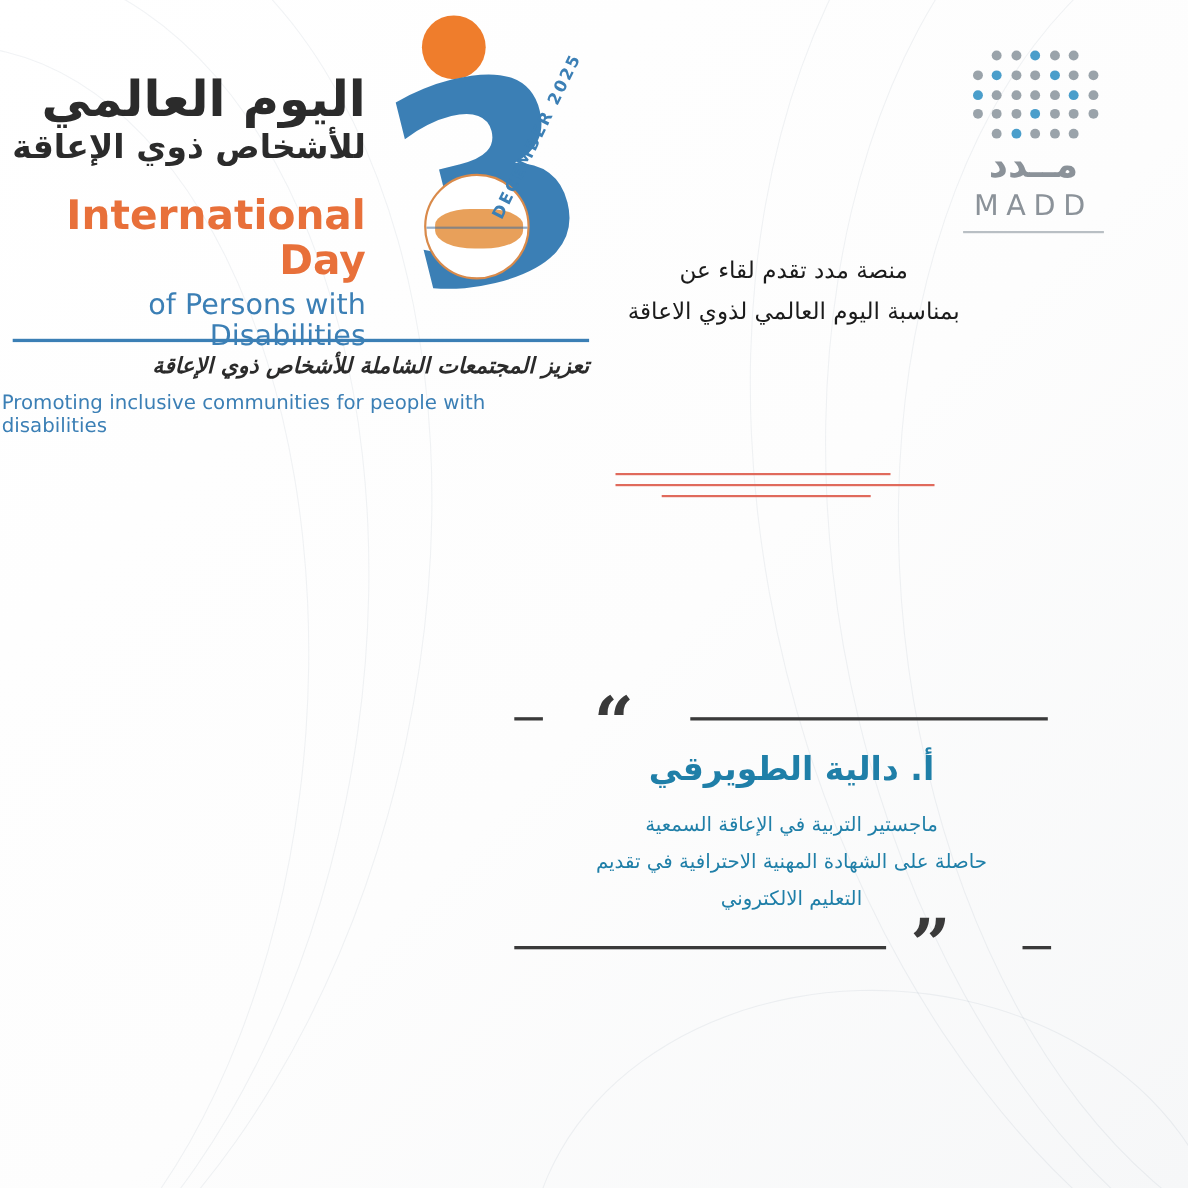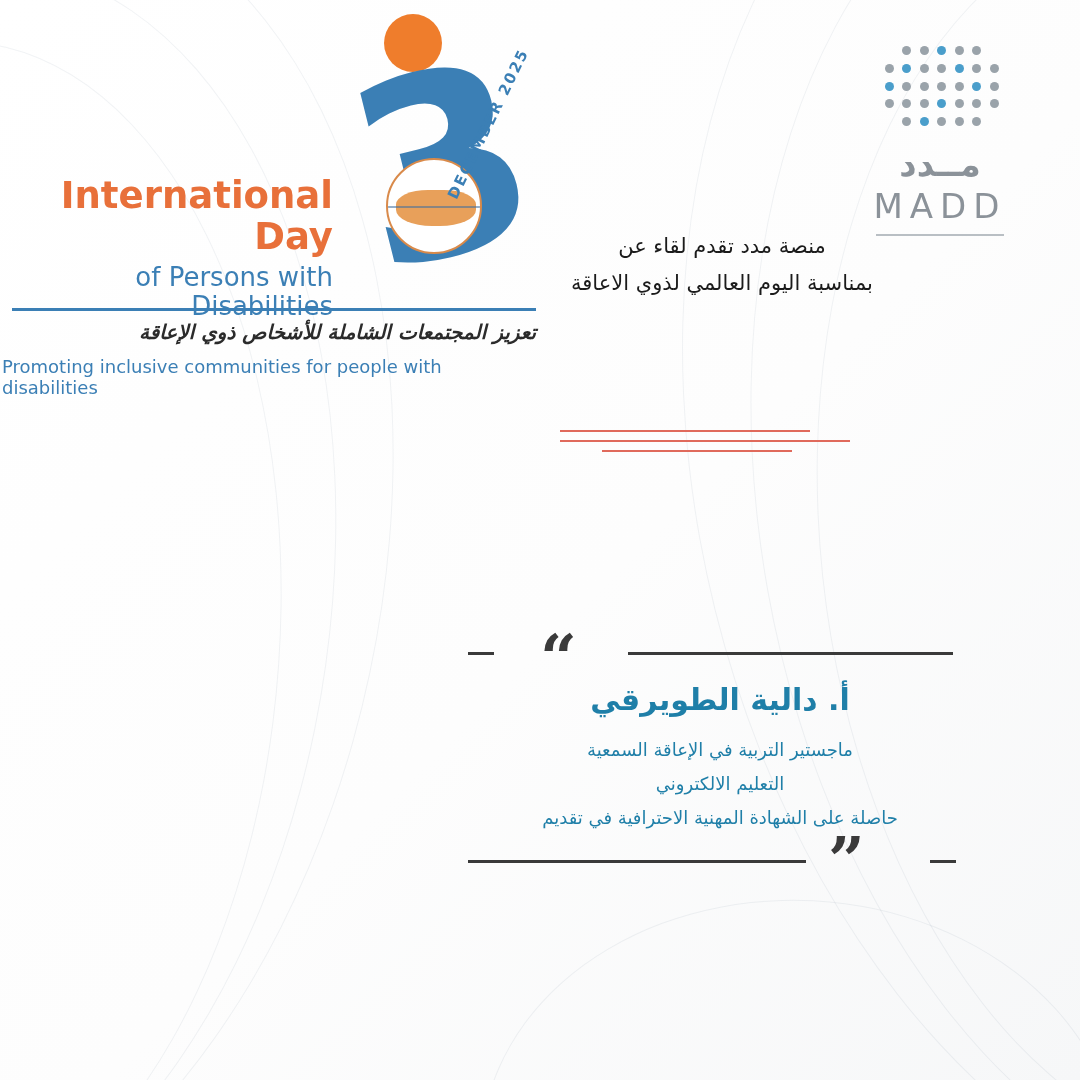--- a/index.html
+++ b/index.html
@@ -97,22 +97,22 @@
   .madd { position: absolute; right: 72px; top: 46px; width: 136px; text-align: center; }
   .madd-grid {
     width: 118px; height: 84px; margin: 0 auto;
     display: grid; grid-template-columns: repeat(7, 1fr); grid-template-rows: repeat(5, 1fr);
     gap: 5px;
   }
   .madd-grid i { display: block; width: 9px; height: 9px; border-radius: 50%; background: #c7ccd1; }
   .madd-grid i.b { background: #4a9ecb; }
   .madd-grid i.d { background: #9aa3aa; }
   .madd-grid i.o { background: transparent; }
-  .madd-ar { margin-top: 14px; font-size: 34px; font-weight: bold; color: #8b9299; direction: rtl; text-align: center; }
-  .madd-en { margin-top: 2px; font-size: 34px; letter-spacing: 7px; color: #8b9299; direction: ltr; }
+  .madd-ar { font-size: 34px; font-weight: bold; color: #8b9299; direction: rtl; text-align: center; }
+  .madd-en { margin-top: 2px; font-size: 26px; letter-spacing: 7px; color: #8b9299; direction: ltr; }
   .madd-line { width: 128px; height: 2px; background: #b9bfc4; margin: 8px auto 0; }
 
   
   .intro {
     position: absolute; right: 78px; top: 228px; width: 560px;
     text-align: center; direction: rtl;
     color: #1b1b1b; font-size: 21px; line-height: 1.75;
   }
 
   
@@ -163,20 +163,24 @@
 
   <div class="bg-swoosh sw1"></div>
   <div class="bg-swoosh sw2"></div>
   <div class="bg-swoosh sw3"></div>
   <div class="bg-swoosh sw4"></div>
   <div class="bg-swoosh sw5"></div>
   <div class="bg-swoosh sw6"></div>
   <div class="bg-swoosh sw7"></div>
 
   <div class="idpd">
+    <div class="idpd-ar">
+      <div class="l1">اليوم العالمي</div>
+      <div class="l2">للأشخاص ذوي الإعاقة</div>
+    </div>
     <div class="idpd-en">
       <div class="l1">International Day</div>
       <div class="l2">of Persons with Disabilities</div>
     </div>
 
     <div class="mark">
       <div class="dot"></div>
       <div class="three">3</div>
       <div class="globe"></div>
       <div class="date">DECEMBER 2025</div>
@@ -247,22 +251,22 @@
     <div class="rule-row">
       <span class="dash top-dash-s"></span>
       <span class="qopen">“</span>
       <span class="dash top-dash-l"></span>
     </div>
 
     <div class="speaker-body">
       <div class="speaker-name">أ. دالية الطويرقي</div>
       <div class="speaker-cred">
         <div>ماجستير التربية في الإعاقة السمعية</div>
+        <div>حاصلة على الشهادة المهنية الاحترافية في تقديم</div>
         <div>التعليم الالكتروني</div>
-        <div>حاصلة على الشهادة المهنية الاحترافية في تقديم</div>
       </div>
     </div>
 
     <div class="rule-row">
       <span class="dash bottom-dash-l"></span>
       <span class="qclose">”</span>
       <span class="dash bottom-dash-s"></span>
     </div>
   </div>
 

